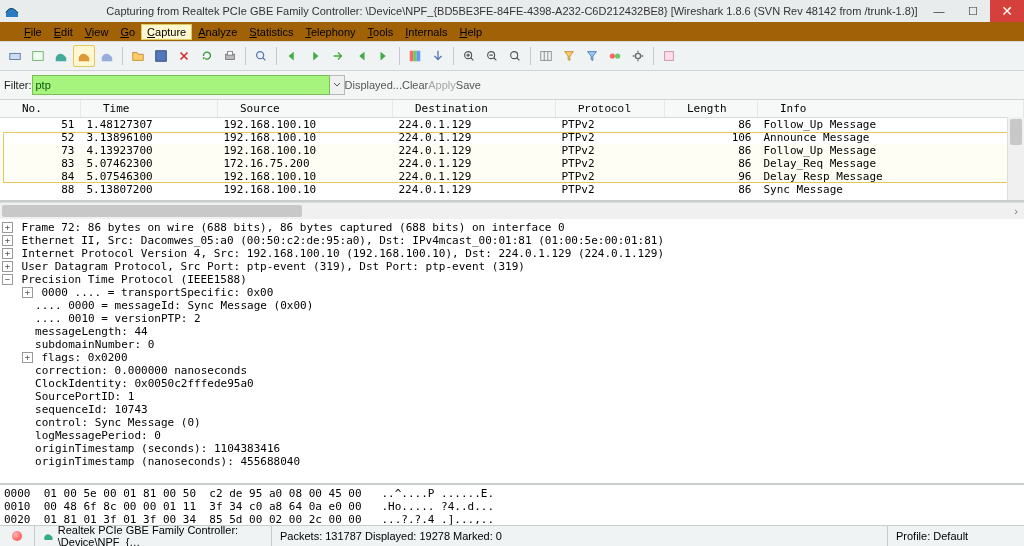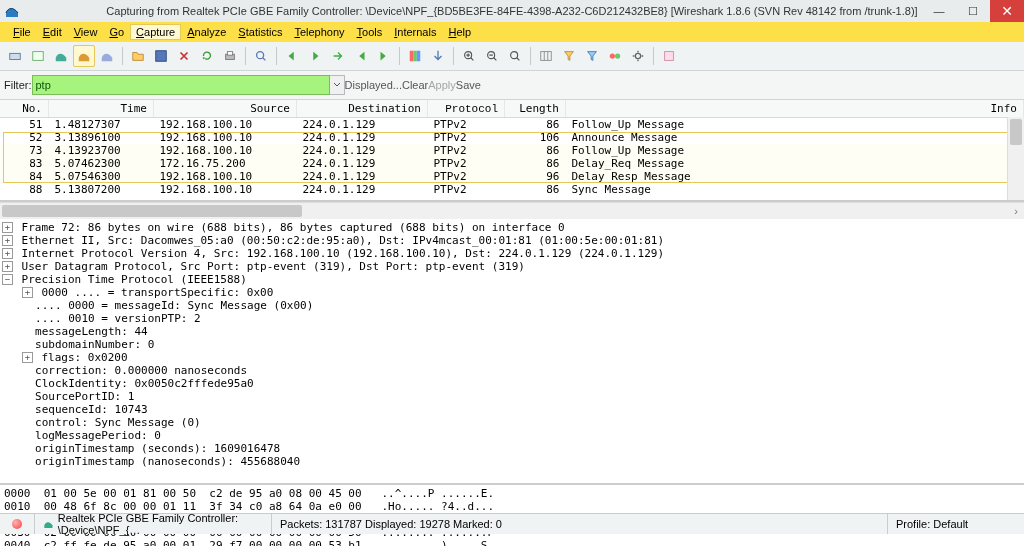--- a/index.html
+++ b/index.html
@@ -1,52 +1,52 @@
 <!DOCTYPE html>
 <html><head>
 <meta charset="utf-8">
 <style>
 html,body{margin:0;padding:0;font-family:"Segoe UI","Tahoma",sans-serif;font-size:11px;color:#000;background:#fff;width:1024px;height:546px;overflow:hidden}
 .titlebar{height:22px;background:#e8ecec;display:flex;align-items:center;justify-content:center;position:relative;font-size:11px;color:#333}
 .titlebar .wbtn{position:absolute;right:0;top:0;display:flex}
 .titlebar .wbtn div{width:34px;height:22px;display:flex;align-items:center;justify-content:center;font-family:Arial;font-size:11px;color:#333}
 .titlebar .wbtn .close{background:#d6403c;color:#fff;font-size:14px;line-height:1}
 .titlebar .ico{position:absolute;left:4px;top:3px;width:16px;height:16px}
-.menubar{height:19px;background:#fde047;display:flex;align-items:center;padding:0 7px;border-bottom:1px solid #d5dadc}
+.menubar{height:19px;background:#a16207;display:flex;align-items:center;padding:0 18px;border-bottom:1px solid #d5dadc}
 .menubar span{padding:2px 6px;cursor:default}
 .menubar span u{text-decoration:underline}
 .menubar span.hl{background:#fff8d0;border:1px solid #e5c85a;padding:1px 5px}
 .toolbar{height:24px;background:#eff3f3;display:flex;align-items:center;gap:1px;padding:2px 4px;border-bottom:1px solid #d0d4d6}
 .tbtn{width:20px;height:20px;display:flex;align-items:center;justify-content:center;border:1px solid transparent;border-radius:2px}
 .tbtn.hl{background:#fff8d0;border:1px solid #e5c85a}
 .tbtn svg{width:14px;height:14px}
 .tsep{width:1px;height:18px;background:#c5c9cb;margin:0 3px}
 .filterbar{height:24px;background:#f4f6f6;display:flex;align-items:center;padding:2px 4px;gap:0;border-bottom:1px solid #d0d4d6}
 .filterbar .lbl{color:#222}
 .filterbar .inp{flex:0 0 290px;height:18px;background:#a6f37e;border:1px solid #7bbd58;display:flex;align-items:center;padding:0 3px;position:relative}
 .filterbar .inp span{color:#0a5a0a}
 .filterbar .dd{width:14px;height:18px;border:1px solid #b6babc;border-left:none;display:flex;align-items:center;justify-content:center;background:#f0f0f0}
 .filterbar .lnk{color:#555;cursor:default}
 .filterbar .lnk.dis{color:#a5a5a5}
 .pktlist{height:100px;overflow:hidden;border-bottom:2px solid #c9cdce;position:relative;background:#fff}
 .pktlist table{width:100%;border-collapse:collapse;font-family:"DejaVu Sans Mono","Lucida Console",monospace;font-size:11px}
-.pktlist th{text-align:right;font-weight:normal;background:#f7f9f9;border-right:1px solid #e5e7e8;border-bottom:1px solid #d7dadb;padding:1px 6px;height:15px}
+.pktlist th{text-align:left;font-weight:normal;background:#f7f9f9;border-right:1px solid #e5e7e8;border-bottom:1px solid #d7dadb;padding:1px 22px;height:15px}
 .pktlist td{padding:0 6px;height:12px;white-space:nowrap}
 .pktlist tr.hlrow td{background:#fffef4}
 .pktlist .hlbox{position:absolute;left:3px;right:3px;top:32px;height:49px;border:1px solid #e5c85a;pointer-events:none}
 .vscroll{position:absolute;right:0;top:17px;bottom:0;width:16px;background:#f0f0f0;border-left:1px solid #ddd}
 .vscroll .vt{position:absolute;left:2px;right:2px;top:2px;height:26px;background:#c8c8c8;border-radius:2px}
 .hscrollbar{height:16px;background:#f0f0f0;border-top:1px solid #ddd;position:relative}
 .hscrollbar .ht{position:absolute;top:2px;left:2px;height:12px;width:300px;background:#c8c8c8;border-radius:2px}
 .hscrollbar .ar{position:absolute;top:0;width:16px;height:16px;display:flex;align-items:center;justify-content:center;color:#777}
 .details{height:260px;overflow:hidden;font-family:"DejaVu Sans Mono","Lucida Console",monospace;font-size:11px;padding:2px 2px;border-bottom:2px solid #c9cdce;background:#fff;line-height:13px;position:relative}
 .details .ln{white-space:pre}
 .details .exp{display:inline-block;width:9px;height:9px;border:1px solid #999;text-align:center;line-height:8px;font-size:9px;margin-right:2px;color:#555;vertical-align:1px}
 .bytes{height:78px;font-family:"DejaVu Sans Mono","Lucida Console",monospace;font-size:11px;padding:2px 4px;line-height:13px;white-space:pre;overflow:hidden;background:#fff;position:relative}
-.statusbar{position:absolute;bottom:12px;left:0;right:0;height:20px;background:#eff3f3;border-top:1px solid #c9cdce;display:flex;align-items:center;font-size:11px}
+.statusbar{position:absolute;bottom:0;left:0;right:0;height:20px;background:#eff3f3;border-top:1px solid #c9cdce;display:flex;align-items:center;font-size:11px}
 .statusbar .cell{padding:0 8px;border-right:1px solid #c9cdce;height:100%;display:flex;align-items:center;gap:4px}
 .statusbar .cell.grow{flex:1}
 .statusbar .bulb{width:10px;height:10px;border-radius:50%;background:radial-gradient(circle at 35% 35%,#ffb3b3,#ff3b3b)}
 .sharkfin{width:14px;height:14px}
 </style>
 </head>
 <body>
 
 <div class="titlebar">
   <svg class="ico" viewBox="0 0 16 16">
@@ -339,21 +339,21 @@
     <div class="ln">     .... 0010 = versionPTP: 2</div>
     <div class="ln">     messageLength: 44</div>
     <div class="ln">     subdomainNumber: 0</div>
     <div class="ln">   <span class="exp">+</span> flags: 0x0200</div>
     <div class="ln">     correction: 0.000000 nanoseconds</div>
     <div class="ln">     ClockIdentity: 0x0050c2fffede95a0</div>
     <div class="ln">     SourcePortID: 1</div>
     <div class="ln">     sequenceId: 10743</div>
     <div class="ln">     control: Sync Message (0)</div>
     <div class="ln">     logMessagePeriod: 0</div>
-    <div class="ln">     originTimestamp (seconds): 1609016478</div>
+    <div class="ln">     originTimestamp (seconds): 1104383416</div>
     <div class="ln">     originTimestamp (nanoseconds): 455688040</div>
   </div>
 
 <div class="bytes" id="bytes"><div>0000  01 00 5e 00 01 81 00 50  c2 de 95 a0 08 00 45 00   ..^....P ......E.</div><div>0010  00 48 6f 8c 00 00 01 11  3f 34 c0 a8 64 0a e0 00   .Ho..... ?4..d...</div><div>0020  01 81 01 3f 01 3f 00 34  85 5d 00 02 00 2c 00 00   ...?.?.4 .]...,..</div><div>0030  02 00 00 00 00 00 00 00  00 00 00 00 00 00 00 50   ........ .......P</div><div>0040  c2 ff fe de 95 a0 00 01  29 f7 00 00 00 00 53 b1   ........ ).....S.</div></div>
 
 <div class="statusbar">
   <div class="cell" style="width:18px;justify-content:center">
       <div class="bulb"></div>
     </div>
   <div class="cell" style="width:220px">

